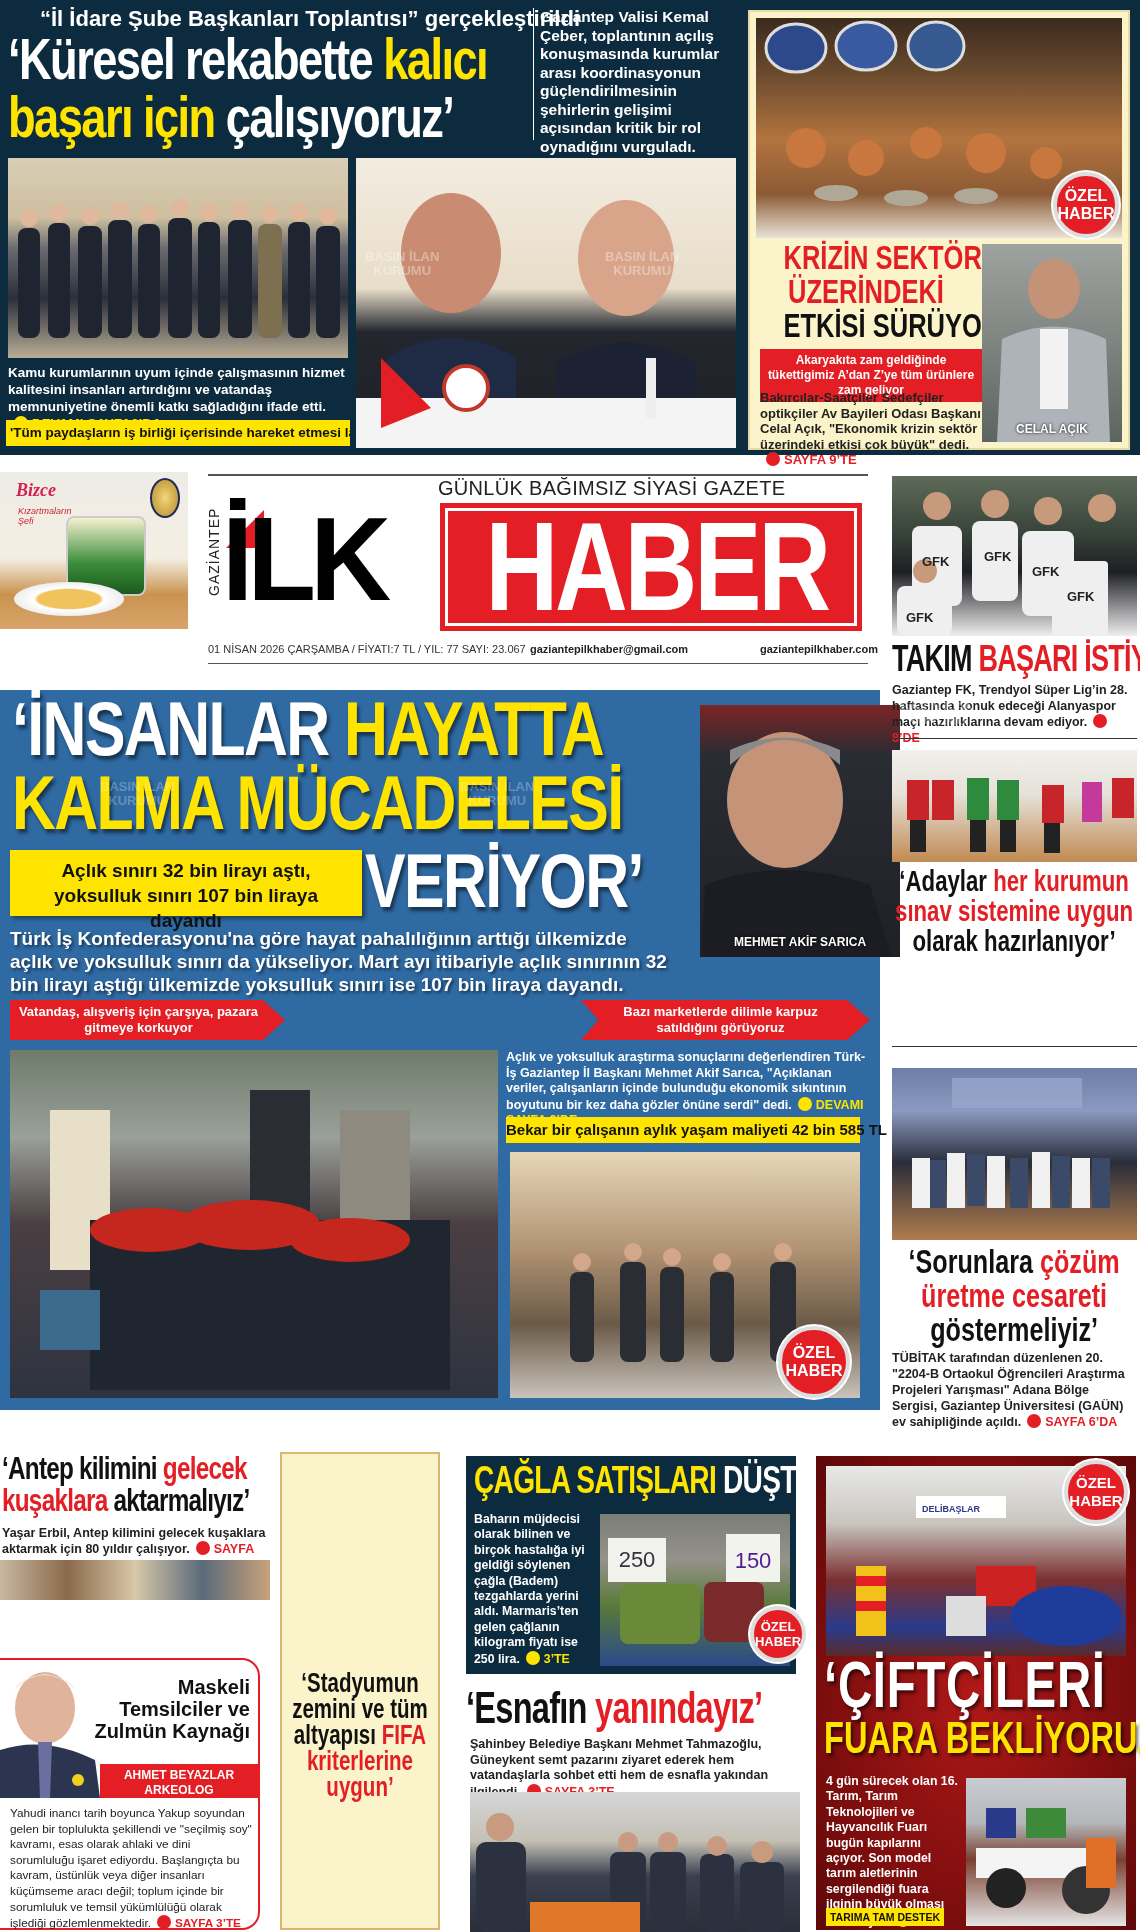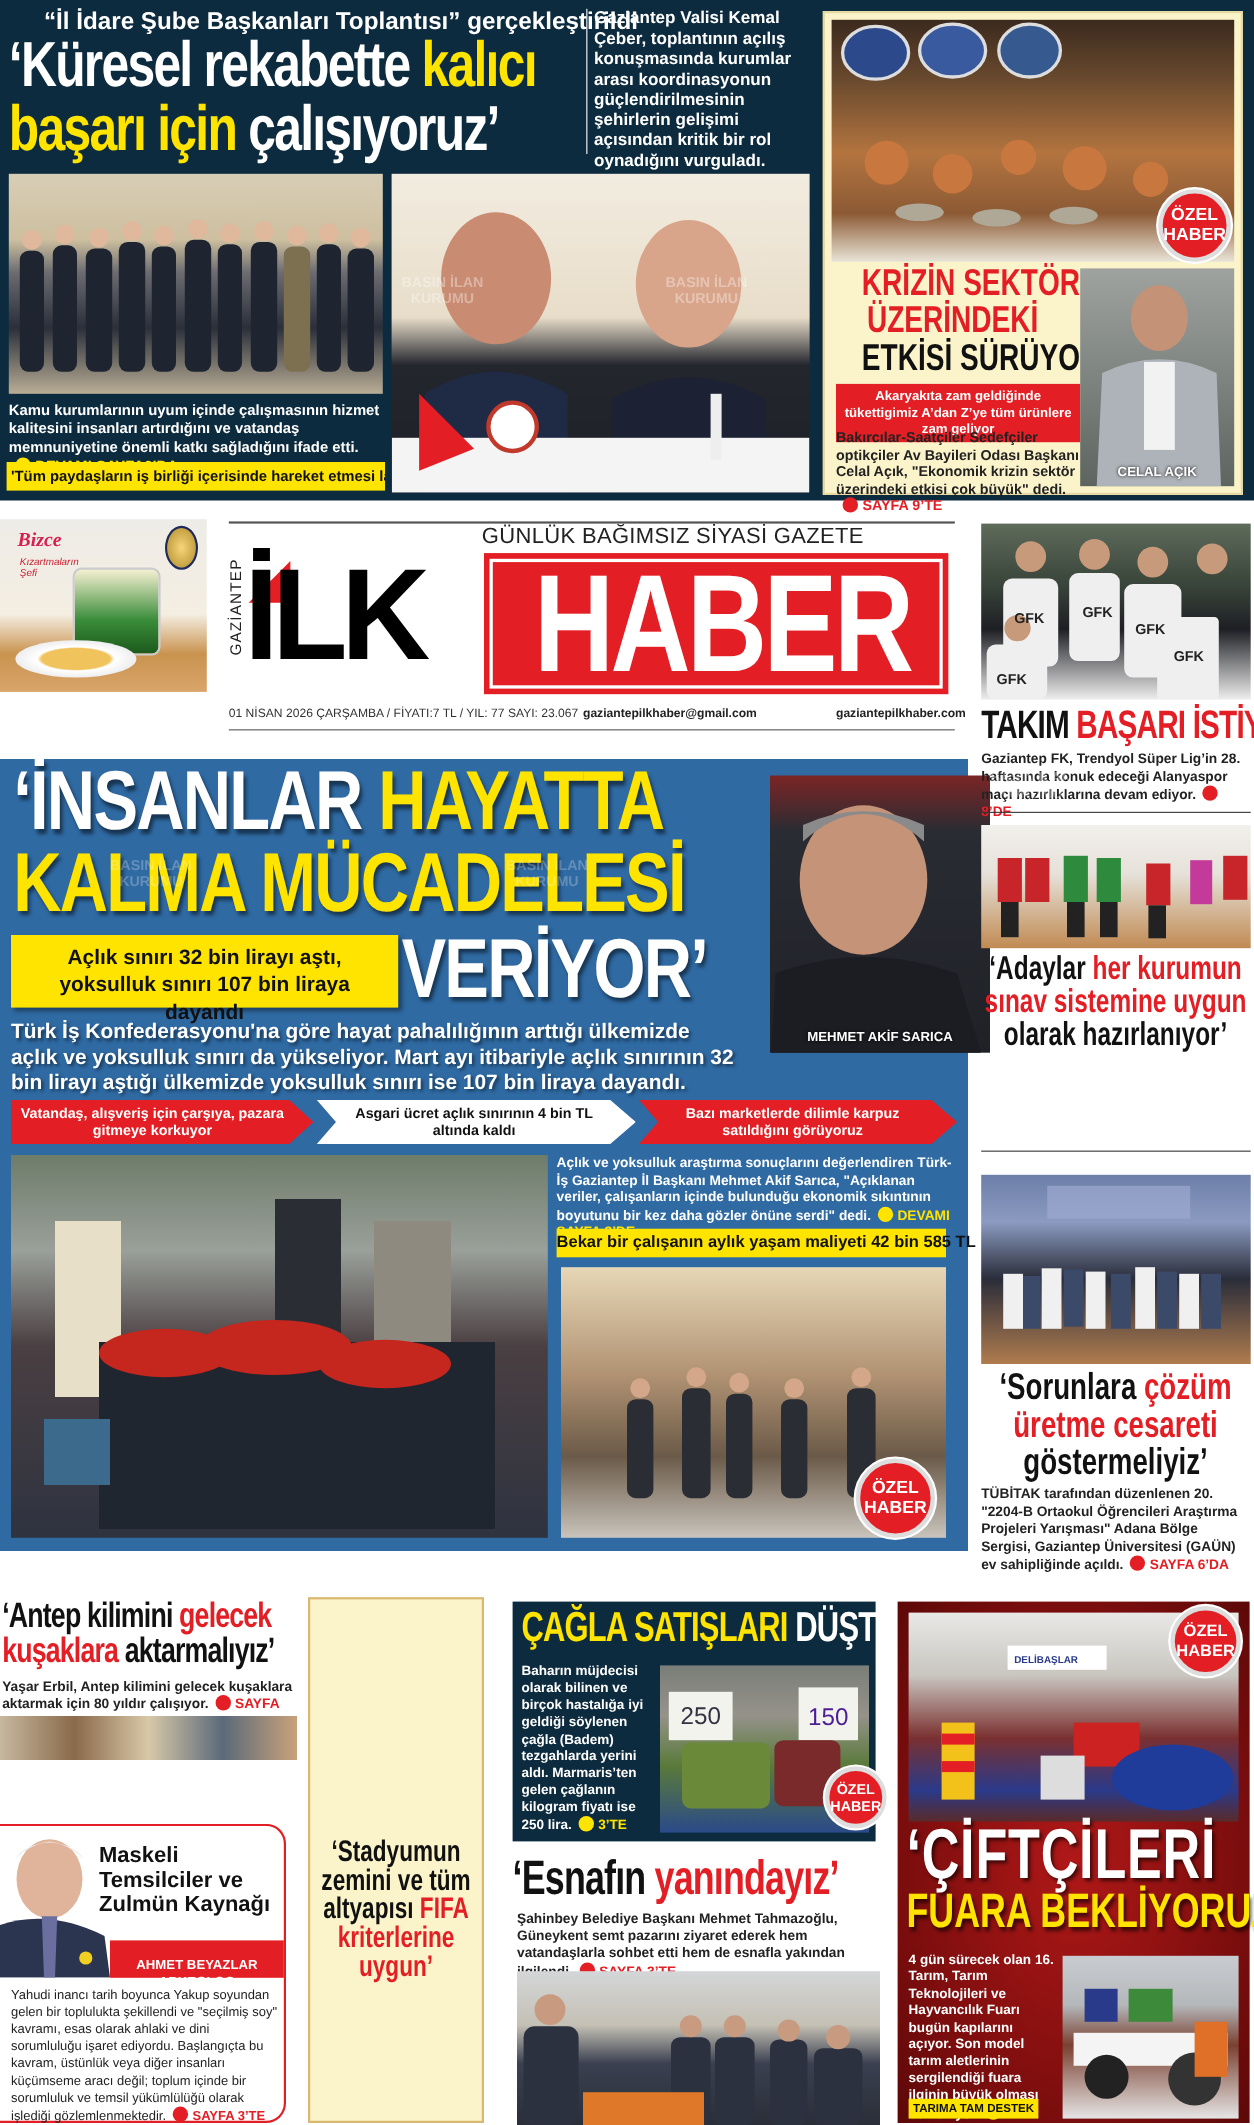--- a/index.html
+++ b/index.html
@@ -161,21 +161,20 @@
   <svg width="200" height="280">
     <ellipse cx="85" cy="95" rx="58" ry="68" fill="#c59378"></ellipse>
     <path d="M30 60 Q85 10 140 60 L140 45 Q85 20 30 45 Z" fill="#8a8a8a"></path>
     <path d="M0 280 L5 180 Q85 150 170 180 L200 280 Z" fill="#1b1d22"></path>
   </svg>
   <div class="abs" style="left:0;bottom:8px;width:200px;text-align:center;color:#fff;font-size:12px;font-weight:700;text-shadow:0 0 3px #000">MEHMET AKİF SARICA</div>
 </div>
 
 <div class="abs" style="left:10px;top:1000px;width:860px;height:40px">
   <div class="abs" style="left:0;top:0;width:275px;height:40px;background:#e31e24;color:#fff;font-size:13px;font-weight:700;text-align:center;line-height:16px;padding:4px 24px 0 6px;clip-path:polygon(0 0,92% 0,100% 50%,92% 100%,0 100%)">Vatandaş, alışveriş için çarşıya, pazara gitmeye korkuyor</div>
-  <div class="abs" style="left:278px;top:0;width:290px;height:40px;background:#fff;color:#111;font-size:13px;font-weight:700;text-align:center;line-height:16px;padding:4px 24px 0 20px;clip-path:polygon(0 0,92% 0,100% 50%,92% 100%,0 100%,6% 50%)">Asgari ücret açlık sınırının 4 bin TL altında kaldı</div>
   <div class="abs" style="left:571px;top:0;width:289px;height:40px;background:#e31e24;color:#fff;font-size:13px;font-weight:700;text-align:center;line-height:16px;padding:4px 30px 0 20px;clip-path:polygon(0 0,92% 0,100% 50%,92% 100%,0 100%,6% 50%)">Bazı marketlerde dilimle karpuz satıldığını görüyoruz</div>
 </div>
 
 <div class="photo" style="left:10px;top:1050px;width:488px;height:348px;background:linear-gradient(180deg,#6e7c6a 0%,#9aa09a 25%,#4a3f42 50%,#2e3340 100%)">
   <svg width="488" height="348">
     <rect x="40" y="60" width="60" height="160" fill="#e8dfc8"></rect>
     <rect x="240" y="40" width="60" height="150" fill="#2a2d34"></rect>
     <rect x="330" y="60" width="70" height="170" fill="#8f8a80"></rect>
     <rect x="80" y="170" width="360" height="170" fill="#1f2630"></rect>
     <g fill="#c5261e">
@@ -315,22 +314,22 @@
 <section class="abs" style="left:0;top:1658px;width:260px;height:272px;border:2px solid #e31e24;border-left:none;border-radius:0 18px 18px 0;background:#fff">
   <div class="photo" style="left:0;top:0;width:100px;height:138px;background:#fff">
     <svg width="100" height="138">
       <ellipse cx="45" cy="48" rx="30" ry="36" fill="#e0b49a"></ellipse>
       <path d="M14 30 Q45 0 76 30 Q70 18 45 14 Q20 18 14 30Z" fill="#eee"></path>
       <path d="M0 138 L0 90 Q45 75 95 100 L100 138 Z" fill="#2c3550"></path>
       <path d="M38 82 L52 82 L50 138 L40 138Z" fill="#6a6fa0"></path>
       <circle cx="78" cy="120" r="6" fill="#f2d020"></circle>
     </svg>
   </div>
-  <div class="abs" style="left:90px;top:16px;width:160px;text-align:left;font-weight:700;font-size:20px;line-height:22px;color:#111">Maskeli Temsilciler ve Zulmün Kaynağı</div>
-  <div class="abs" style="left:100px;top:104px;width:158px;height:34px;background:#e31e24;color:#fff;text-align:center;font-weight:700;font-size:12px;line-height:15px;padding-top:15px">
+  <div class="abs" style="left:90px;top:16px;width:160px;text-align:right;font-weight:700;font-size:20px;line-height:22px;color:#111">Maskeli Temsilciler ve Zulmün Kaynağı</div>
+  <div class="abs" style="left:100px;top:104px;width:158px;height:34px;background:#e31e24;color:#fff;text-align:center;font-weight:700;font-size:12px;line-height:15px;padding-top:4px">
     <div>AHMET BEYAZLAR</div>
     <div>ARKEOLOG</div>
   </div>
   <div class="abs" style="left:10px;top:146px;width:245px;font-size:11.8px;line-height:15.6px;color:#222">
     <span>Yahudi inancı tarih boyunca Yakup soyundan gelen bir toplulukta şekillendi ve "seçilmiş soy" kavramı, esas olarak ahlaki ve dini sorumluluğu işaret ediyordu. Başlangıçta bu kavram, üstünlük veya diğer insanları küçümseme aracı değil; toplum içinde bir sorumluluk ve temsil yükümlülüğü olarak işlediği gözlemlenmektedir.</span><span class="dot red"></span><span class="ref-red">SAYFA 3’TE</span>
   </div>
 </section>
 
 <section class="abs" style="left:280px;top:1452px;width:160px;height:478px;background:#fbf3c9;border:2px solid #d9b870">
   <div class="abs" style="left:2px;top:216px;width:200px;text-align:center;font-weight:700;font-size:27px;line-height:26px;transform:scaleX(.76);transform-origin:left top">

